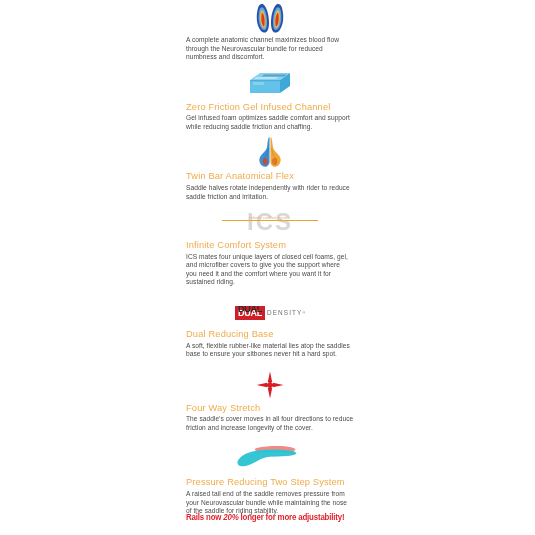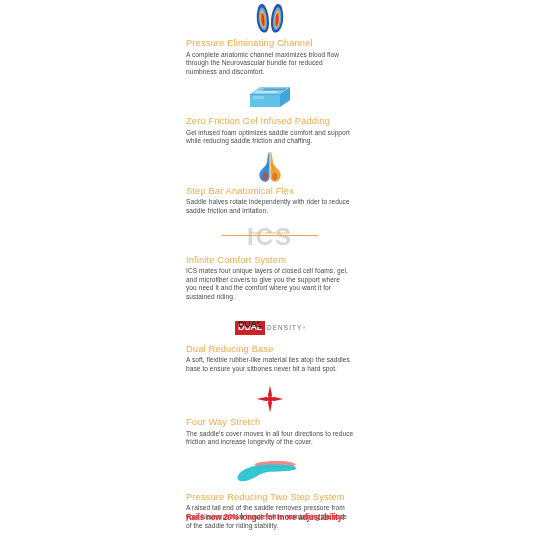--- a/index.html
+++ b/index.html
@@ -204,57 +204,56 @@
             <path d="M9.6 11.5 C9 15.3 9.3 20 11 22.8 C12.5 24.4 12.6 22 12.6 18.8 C12.6 15 11.9 11.9 10.8 10.5 C10.2 9.7 9.9 10 9.6 11.5 Z" fill="#e03a1e"></path>
             <path d="M9.8 3.5 L10.6 0.5 L12.2 3.2 Z" fill="#2f4fa8"></path>
             <path d="M30 5 C32 12 32 22 27 28 C22 32 19 28 19 20 C19 12 21 5 24 2 C26 0 29 1 30 5 Z" fill="#2f4fa8"></path>
             <path d="M28.5 7 C30 13 29.8 21 26 26 C22.6 29 21 25.5 21 19.5 C21 13 22.5 7.5 24.6 5 C26 3.4 27.7 4 28.5 7 Z" fill="#4fb0e8"></path>
             <path d="M27.4 9 C28.4 14 28.1 20.5 25.4 24.3 C23 26.6 22.4 23.6 22.4 19 C22.4 13.8 23.4 9.6 25 7.6 C26 6.4 26.9 6.7 27.4 9 Z" fill="#f2b33a"></path>
             <path d="M26.4 11.5 C27 15.3 26.7 20 25 22.8 C23.5 24.4 23.4 22 23.4 18.8 C23.4 15 24.1 11.9 25.2 10.5 C25.8 9.7 26.1 10 26.4 11.5 Z" fill="#e03a1e"></path>
             <path d="M26.2 3.5 L25.4 0.5 L23.8 3.2 Z" fill="#2f4fa8"></path>
           </g>
         </svg>
       </div>
-      <div class="feature-heading">Pressure Eliminating Channel</div>
       <div class="feature-body">A complete anatomic channel maximizes blood flow through the Neurovascular bundle for reduced numbness and discomfort.</div>
     </div>
 
     <div class="feature-block blk-1">
       <div class="feature-icon-wrap">
         <svg width="48" height="30" viewBox="0 0 48 30" aria-hidden="true">
           <g>
             <polygon points="4,12 14,5 44,5 34,12" fill="#86d0ef"></polygon>
             <polygon points="4,12 34,12 34,25 4,25" fill="#63c2ea"></polygon>
             <polygon points="34,12 44,5 44,18 34,25" fill="#3ea9d8"></polygon>
             <polygon points="10,9 32,9 30,11 8,11" fill="#bfe6f7" opacity="0.85"></polygon>
             <polygon points="7,14 18,14 18,17 7,17" fill="#9ddcf2" opacity="0.6"></polygon>
             <polygon points="18,6.5 41,6.5 38,8.5 16,8.5" fill="#2b6f93" opacity="0.5"></polygon>
             <polygon points="4,12 34,12 34,13.2 4,13.2" fill="#2f86b3" opacity="0.35"></polygon>
           </g>
         </svg>
       </div>
-      <div class="feature-heading">Zero Friction Gel Infused Padding</div>
+      <div class="feature-heading">Zero Friction Gel Infused Channel</div>
       <div class="feature-body">Gel infused foam optimizes saddle comfort and support while reducing saddle friction and chaffing.</div>
     </div>
 
     <div class="feature-block blk-2">
       <div class="feature-icon-wrap">
         <svg width="26" height="32" viewBox="0 0 26 32" aria-hidden="true">
           <g>
             <path d="M12.6 1 C11.4 1 10.8 4 10.2 10 C9.6 15 6 16.5 3.6 20 C1 23.8 2.6 29 6.6 30.4 C9.6 31.5 11.8 29.6 12.6 26.5 Z" fill="#3f8fd0"></path>
             <path d="M13.4 1 C14.6 1 15.2 4 15.8 10 C16.4 15 20 16.5 22.4 20 C25 23.8 23.4 29 19.4 30.4 C16.4 31.5 14.2 29.6 13.4 26.5 Z" fill="#efa635"></path>
             <path d="M12.9 1 L13.1 1 L13.1 27 L12.9 27 Z" fill="#ffffff"></path>
             <path d="M11.4 12 C10.8 18 9 20 7 23 C5.6 25.2 6.4 28 8.6 28.6" fill="none" stroke="#2a6fa8" stroke-width="0.9" opacity="0.65"></path>
             <path d="M14.6 12 C15.2 18 17 20 19 23 C20.4 25.2 19.6 28 17.4 28.6" fill="none" stroke="#c9831f" stroke-width="0.9" opacity="0.65"></path>
             <ellipse cx="8.4" cy="25.5" rx="2.6" ry="3.4" fill="#c94a2a" opacity="0.85"></ellipse>
             <ellipse cx="17.6" cy="25.5" rx="2.6" ry="3.4" fill="#c94a2a" opacity="0.5"></ellipse>
           </g>
         </svg>
       </div>
-      <div class="feature-heading">Step Bar Anatomical Flex</div>
+      <div class="feature-heading">Twin Bar Anatomical Flex</div>
       <div class="feature-body">Saddle halves rotate independently with rider to reduce saddle friction and irritation.</div>
     </div>
 
     <div class="feature-block blk-3">
       <div class="feature-icon-wrap">
         <div class="ics-mark">
           <div class="ics-rule"></div>
           <div class="ics-sub">infinite comfort system</div>
           <div class="ics-text">ICS</div>
         </div>

